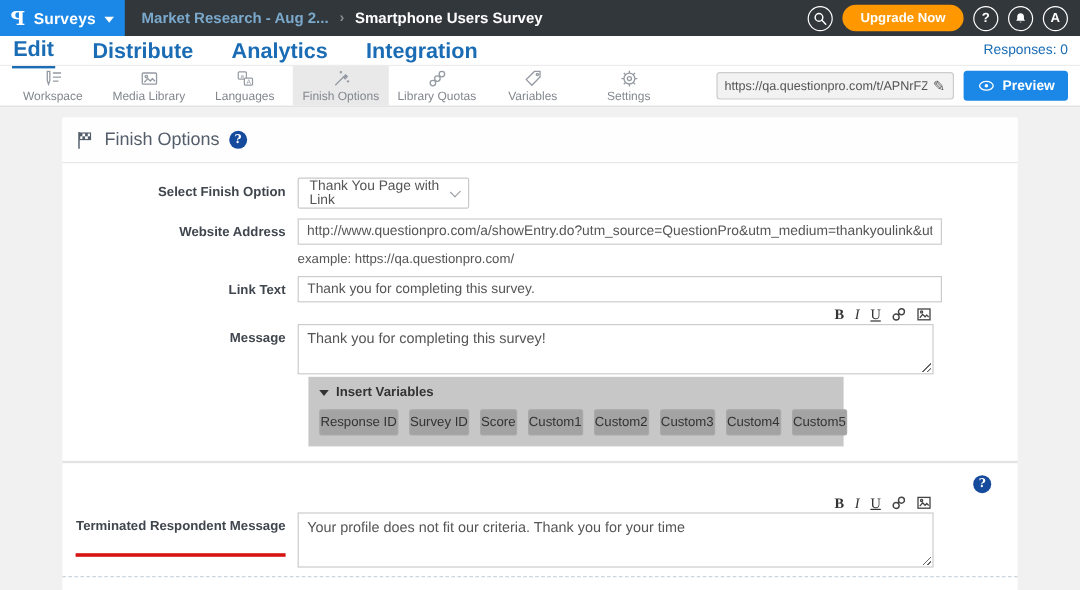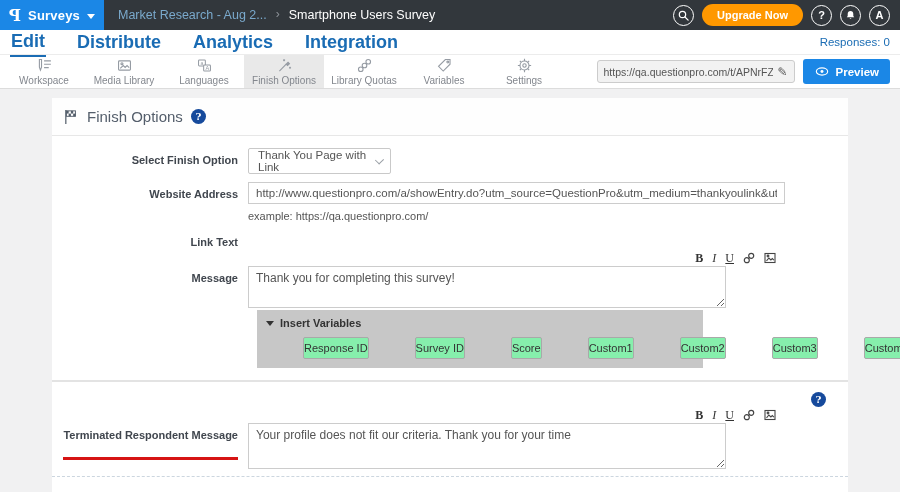--- a/index.html
+++ b/index.html
@@ -5,21 +5,21 @@
   * { box-sizing: border-box; margin: 0; padding: 0; }
   html,body { width: 900px; height: 492px; overflow: hidden; }
   body { font-family: "Liberation Sans", sans-serif; background: #f1f1f2; font-size: 12px; }
 
   
   .top-header { height: 30px; background: #32373c; display: flex; align-items: center; }
   .logo-area { width: 104px; height: 30px; background: #1b87e6; display: flex; align-items: center; padding: 0 8px 0 9px; gap: 7px; cursor: pointer; }
   .logo-glyph { color: #fff; font-weight: bold; font-size: 16px; font-family: "DejaVu Serif", serif; transform: scaleX(-1); display:inline-block; }
   .product-name { color: #fff; font-size: 13px; font-weight: bold; letter-spacing: .2px; }
   .caret-down { width: 0; height: 0; border-left: 4px solid transparent; border-right: 4px solid transparent; border-top: 5px solid #fff; margin-top: 2px; }
-  .breadcrumb { display: flex; align-items: flex-start; gap: 9px; margin-left: 14px; }
+  .breadcrumb { display: flex; align-items: flex-start; gap: 9px; margin-left: 14px; font-weight: bold; }
   .bc-folder { color: #7aa9cc; font-size: 12.5px; cursor: pointer; }
   .bc-sep { color: #8b9096; font-size: 12px; margin-top: -1px; }
   .bc-survey { color: #fefefe; font-size: 12.5px; cursor: pointer; }
   .header-right { margin-left: auto; display: flex; align-items: center; gap: 8px; padding-right: 10px; }
   .circle-btn { width: 21px; height: 21px; border: 1.5px solid #fff; border-radius: 50%; color: #fff; display: flex; align-items: center; justify-content: center; font-size: 11px; font-weight: bold; cursor: pointer; background: transparent; }
   .upgrade-btn { background: #ff9800; color: #fff; border: none; border-radius: 12px; height: 22px; padding: 0 15px; font-size: 11px; font-weight: bold; cursor: pointer; }
 
   
   .module-nav { height: 25px; background: #fff; display: flex; align-items: center; padding-left: 10px; gap: 30px; border-bottom: 1px solid #ececec; }
   .nav-item { color: #1a6cb4; font-size: 18px; font-weight: 600; cursor: pointer; padding: 3px 1px; }
@@ -57,28 +57,28 @@
   .text-input { width: 537px; height: 22px; border: 1px solid #ccc; font-size: 11.5px; color: #555; padding: 0 7px; font-family: "Liberation Sans", sans-serif; outline: none; }
   .example-text { font-size: 11px; color: #555; margin-top: 6px; }
 
   .editor-block { width: 530px; display: flex; flex-direction: column; }
   .mini-toolbar { display: flex; justify-content: flex-end; align-items: center; gap: 9px; height: 15px; margin-bottom: 1px; padding-right: 2px; }
   .fmt-btn { font-family: "Liberation Serif", serif; font-size: 12px; color: #333; cursor: pointer; line-height: 1; }
   .fmt-b { font-weight: bold; }
   .fmt-i { font-style: italic; }
   .fmt-u { text-decoration: underline; }
   .mini-toolbar svg { stroke: #444; cursor: pointer; }
-  .msg-textarea { width: 478px; height: 42px; border: 1px solid #ccc; font-size: 12px; color: #555; padding: 4px 7px; resize: vertical; font-family: "Liberation Sans", sans-serif; outline: none; }
+  .msg-textarea { width: 530px; height: 42px; border: 1px solid #ccc; font-size: 12px; color: #555; padding: 4px 7px; resize: vertical; font-family: "Liberation Sans", sans-serif; outline: none; }
   .label-pad { padding-top: 22px; }
 
   .insert-vars { margin-left: 205px; width: 446px; background: #c7c7c7; padding: 7px 9px 9px 9px; margin-top: 2px; }
   .iv-head { display: flex; align-items: center; gap: 6px; font-size: 11px; font-weight: bold; color: #333; cursor: pointer; }
   .iv-caret { width: 0; height: 0; border-left: 4px solid transparent; border-right: 4px solid transparent; border-top: 5px solid #333; }
   .iv-buttons { display: flex; gap: 9px; margin-top: 8px; }
-  .iv-btn { background: #86efac; border: 1px solid #a9a9a9; border-radius: 2px; padding: 4px 0; font-size: 11px; color: #333; cursor: pointer; flex: 1; white-space: nowrap; font-family: "Liberation Sans", sans-serif; margin-left: 37px; }
+  .iv-btn { background: #a3a3a3; border: 1px solid #a9a9a9; border-radius: 2px; padding: 4px 0; font-size: 11px; color: #333; cursor: pointer; flex: 1; white-space: nowrap; font-family: "Liberation Sans", sans-serif; }
 
   .section-divider { height: 2px; background: #e3e3e3; margin: 12px 0 0 0; }
   .help-row { display: flex; justify-content: flex-end; padding-right: 22px; margin-top: 10px; }
 
   .terminated-label { display: inline-block; border-bottom: 3px solid #d61414; padding-bottom: 16px; }
   .save-row { margin-left: 196px; margin-top: 7px; padding-top: 7px; }
   .dotted-line { border-top: 1px dashed #ccd6df; margin-top: 7px; }
 </style>
 </head>
 <body>
@@ -236,20 +236,23 @@
       <div class="form-row">
         <div class="form-label">Website Address</div>
         <div class="field-col">
           <input class="text-input" value="http://www.questionpro.com/a/showEntry.do?utm_source=QuestionPro&amp;utm_medium=thankyoulink&amp;utm_campaign=QPsurveys&amp;u" style="">
           <div class="example-text">example: https://qa.questionpro.com/</div>
         </div>
       </div>
 
       <div class="form-row" style="margin-bottom:2px;">
         <div class="form-label">Link Text</div>
+        <div class="field-col">
+          <input class="text-input" value="Thank you for completing this survey." style="">
+        </div>
       </div>
 
       <div class="form-row" style="margin-bottom:0;">
         <div class="form-label label-pad">Message</div>
         <div class="field-col editor-block">
           <div class="mini-toolbar">
             <span class="fmt-btn fmt-b">B</span>
             <span class="fmt-btn fmt-i">I</span>
             <span class="fmt-btn fmt-u">U</span>
             <svg width="12" height="12" viewBox="0 0 12 12" fill="none" stroke-width="1.2">

